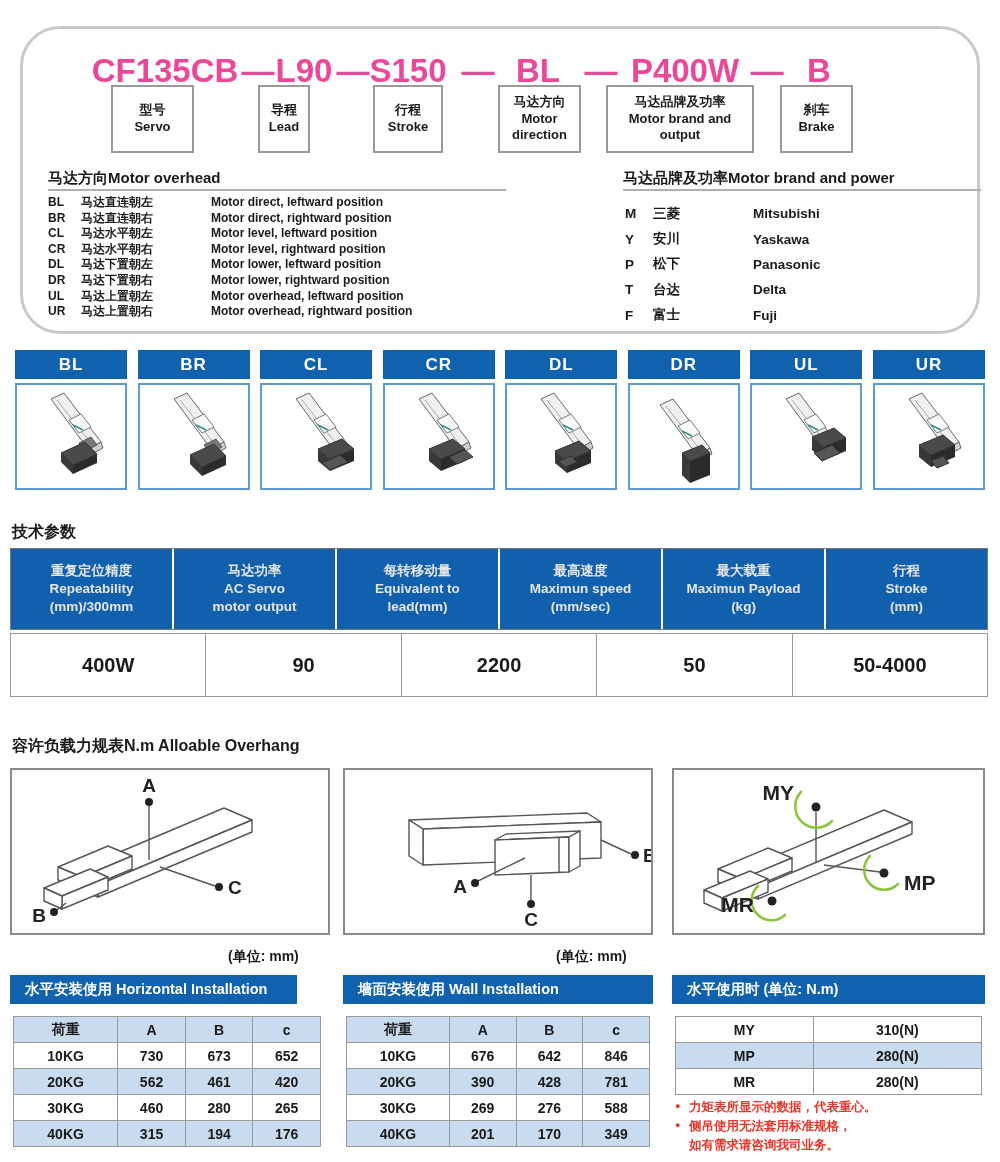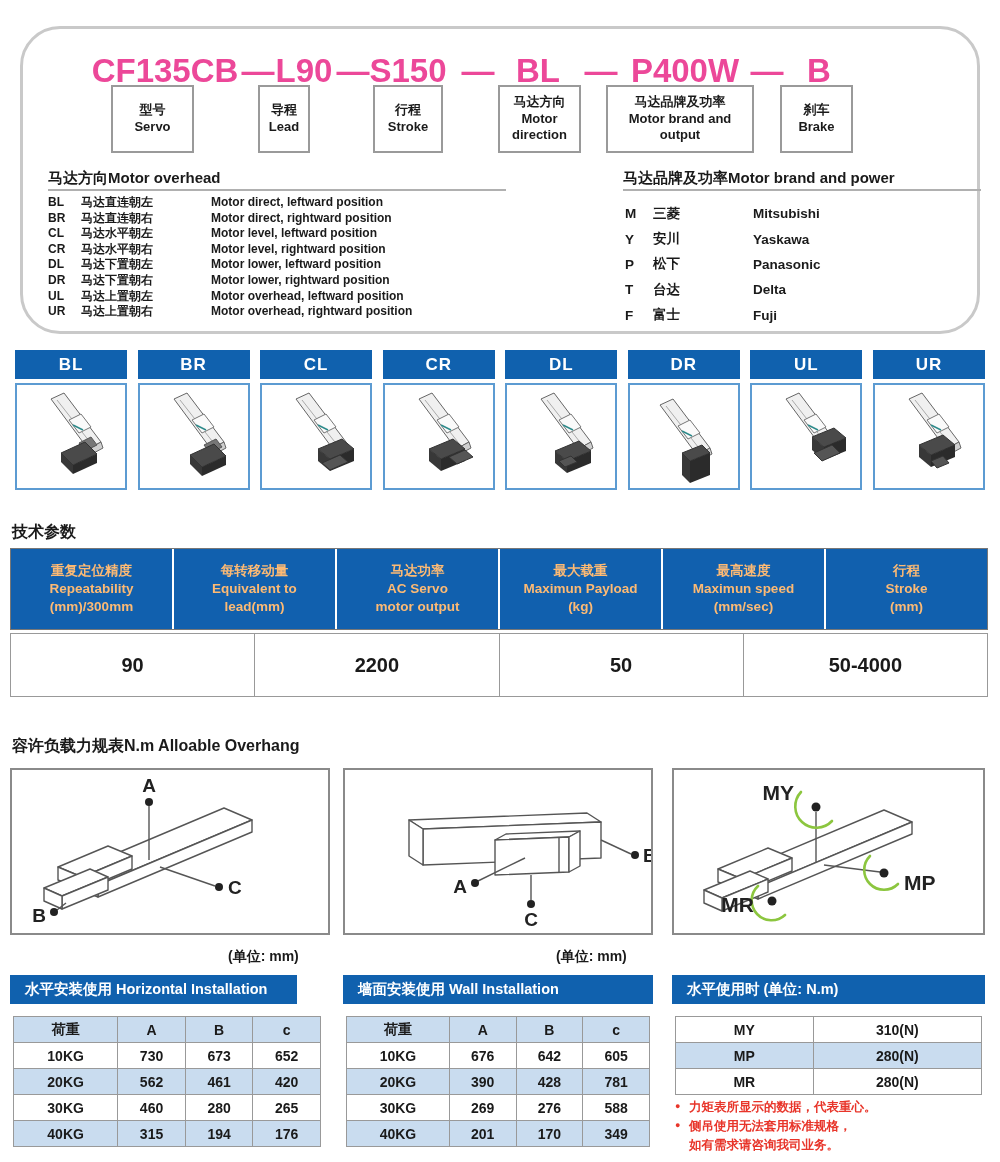--- a/index.html
+++ b/index.html
@@ -32,21 +32,21 @@
   .card{width:112px;}
   .card-head{height:29px;background:#1061ae;color:#fff;font-weight:bold;font-size:17px;
     letter-spacing:1px;display:flex;align-items:center;justify-content:center;}
   .card-img{margin-top:4px;height:103px;border:2px solid #5c9bd2;background:#fff;box-sizing:content-box;}
   .card-img svg{display:block;width:100%;height:100%;}
 
   
   .tech-title{position:absolute;left:12px;top:522px;font-size:16px;font-weight:bold;}
   .tech-table{position:absolute;left:10px;top:548px;width:978px;}
   .tech-head{display:flex;border:1px solid #777;}
-  .tech-hcell{flex:1;background:#1160ae;color:#fdba74;height:80px;display:flex;flex-direction:column;
+  .tech-hcell{flex:1;background:#1160ae;color:#e5e5e5;height:80px;display:flex;flex-direction:column;
     justify-content:center;text-align:center;font-size:13.5px;font-weight:bold;line-height:1.35;
     border-right:2px solid #fff;}
   .tech-hcell:last-child{border-right:none;}
   .tech-body{display:flex;margin-top:3px;border-top:1px solid #999;border-left:1px solid #999;}
   .tech-bcell{flex:1;height:62px;border-right:1px solid #999;border-bottom:1px solid #999;
     display:flex;align-items:center;justify-content:center;font-size:20px;font-weight:bold;}
 
   
   .over-title{position:absolute;left:12px;top:736px;font-size:16px;font-weight:bold;}
   .diagram{position:absolute;top:768px;height:167px;border:2px solid #8a8a8a;background:#fff;box-sizing:border-box;}
@@ -329,46 +329,47 @@
 
   <div class="tech-title">技术参数</div>
   <div class="tech-table">
     <div class="tech-head">
       <div class="tech-hcell">
         <span>重复定位精度</span>
         <span>Repeatability</span>
         <span>(mm)/300mm</span>
       </div>
       <div class="tech-hcell">
+        <span>马达功率</span>
+        <span>AC Servo</span>
+        <span>motor output</span>
+      </div>
+      <div class="tech-hcell">
         <span>每转移动量</span>
         <span>Equivalent to</span>
         <span>lead(mm)</span>
       </div>
       <div class="tech-hcell">
-        <span>马达功率</span>
-        <span>AC Servo</span>
-        <span>motor output</span>
+        <span>最高速度</span>
+        <span>Maximun speed</span>
+        <span>(mm/sec)</span>
       </div>
       <div class="tech-hcell">
         <span>最大载重</span>
         <span>Maximun Payload</span>
         <span>(kg)</span>
       </div>
       <div class="tech-hcell">
-        <span>最高速度</span>
-        <span>Maximun speed</span>
-        <span>(mm/sec)</span>
-      </div>
-      <div class="tech-hcell">
         <span>行程</span>
         <span>Stroke</span>
         <span>(mm)</span>
       </div>
     </div>
     <div class="tech-body">
+      <div class="tech-bcell">400W</div>
       <div class="tech-bcell">90</div>
       <div class="tech-bcell">2200</div>
       <div class="tech-bcell">50</div>
       <div class="tech-bcell">50-4000</div>
     </div>
   </div>
 
   <div class="over-title">容许负载力规表N.m Alloable Overhang</div>
 
   <div class="diagram" id="d1">
@@ -485,21 +486,21 @@
         <tr class="shade">
       <td>荷重</td>
       <td>A</td>
       <td>B</td>
       <td>c</td>
     </tr>
     <tr>
       <td>10KG</td>
       <td>676</td>
       <td>642</td>
-      <td>605</td>
+      <td>846</td>
     </tr>
     <tr class="shade">
       <td>20KG</td>
       <td>390</td>
       <td>428</td>
       <td>781</td>
     </tr>
     <tr>
       <td>30KG</td>
       <td>269</td>

